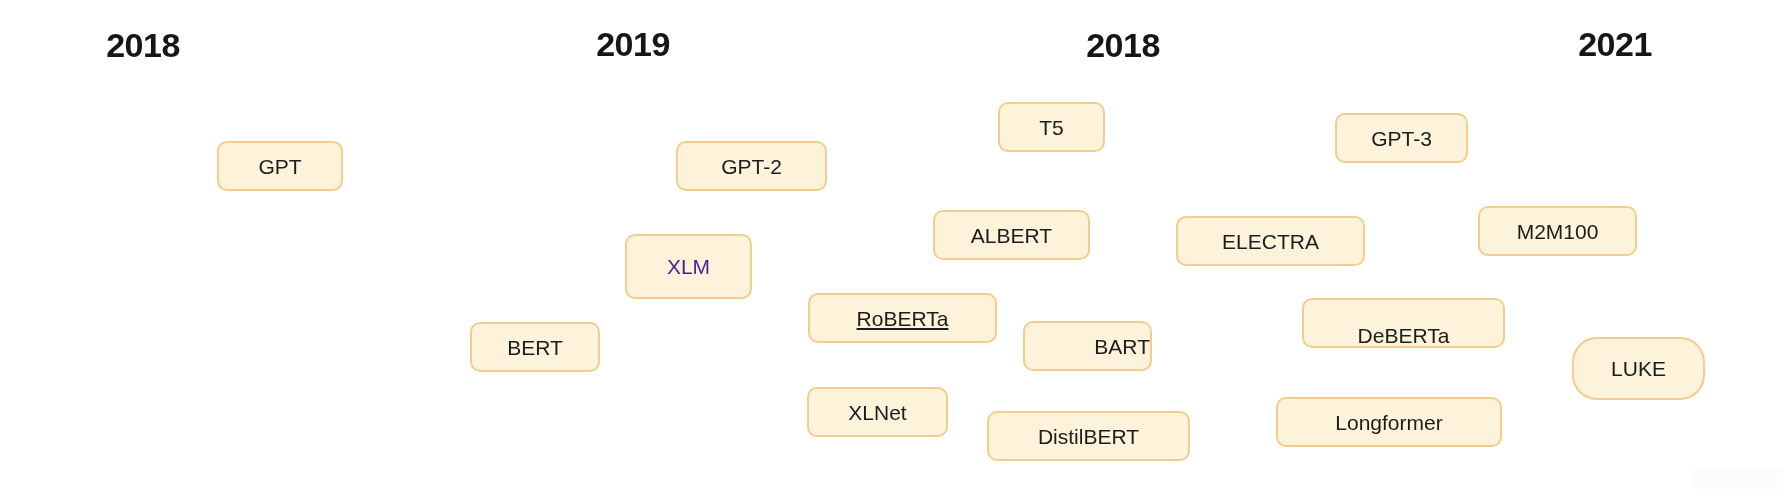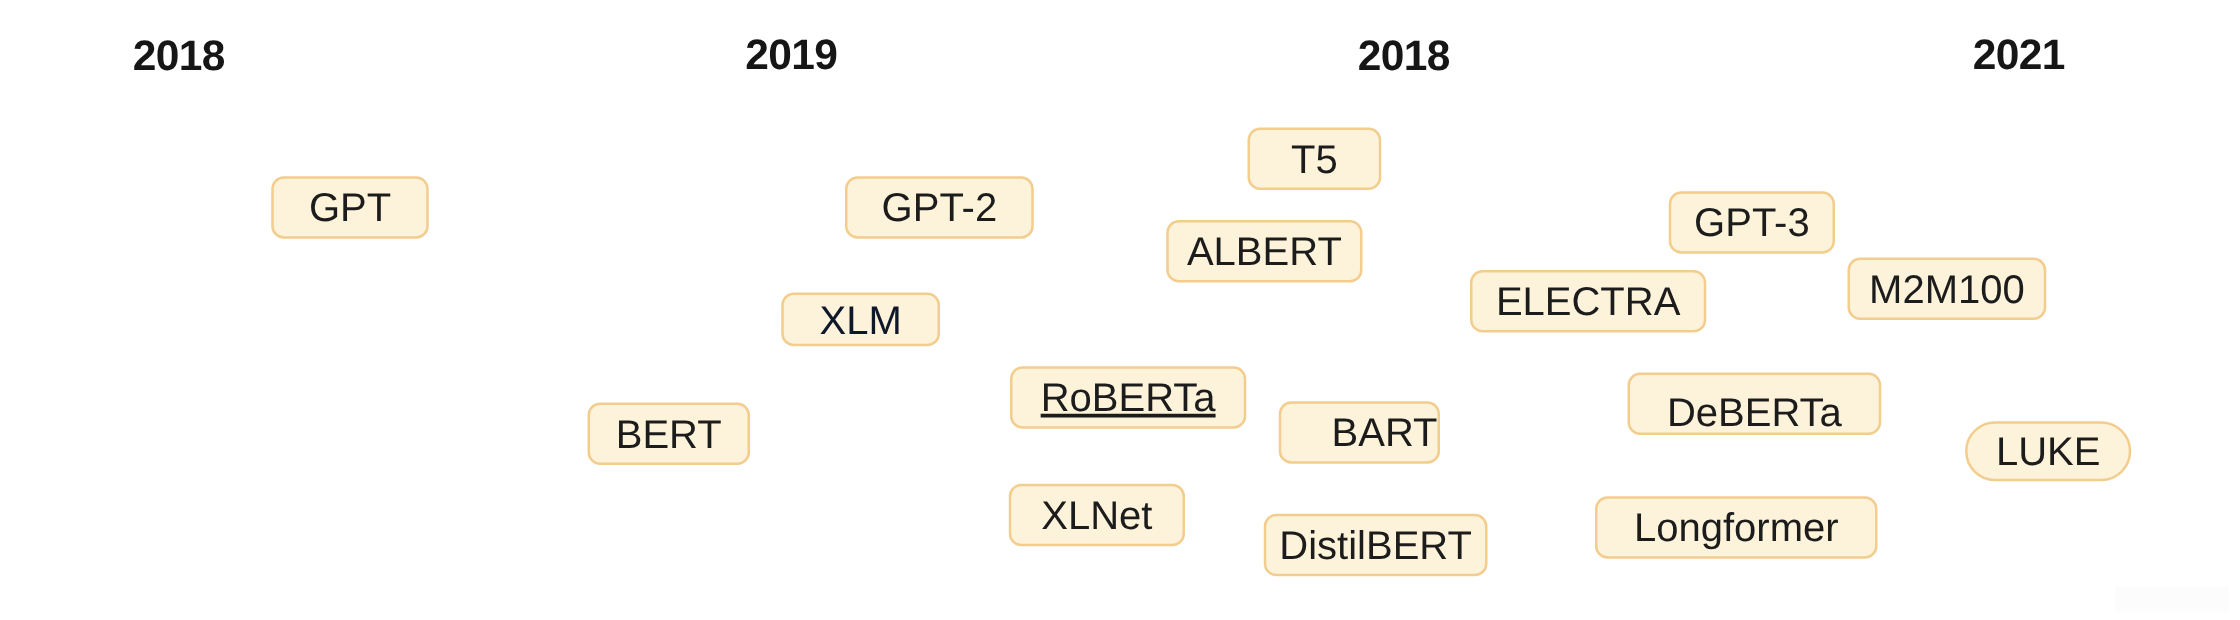--- a/index.html
+++ b/index.html
@@ -29,21 +29,21 @@
   .badge {
     position: absolute;
     box-sizing: border-box;
     display: flex;
     align-items: center;
     justify-content: center;
     border-radius: 10px;
     border: 2px solid #F2CD8E;
     background: #FDF3DA;
     color: #1c1c1c;
-    font-size: 32px;
+    font-size: 21px;
     line-height: 1;
     white-space: nowrap;
   }
   .watermark {
     position: absolute;
     background: #FCFCFC;
   }
 </style>
 </head>
 <body>
@@ -55,57 +55,57 @@
       <div class="year-label" style="left: 1123px; top: 28px; color: rgb(22, 22, 22);">2018</div>
       <div class="year-label" style="left: 1615px; top: 27px; color: rgb(22, 22, 22);">2021</div>
     </div>
   <div id="models">
       <div class="badge" style="left: 217px; top: 141px; width: 126px; height: 50px; background: rgb(253, 243, 218); border-color: rgb(242, 205, 142); color: rgb(28, 28, 28);">
         <span>GPT</span>
       </div>
       <div class="badge" style="left: 676px; top: 141px; width: 151px; height: 50px; background: rgb(253, 243, 218); border-color: rgb(242, 205, 142); color: rgb(28, 28, 28); text-align: center;">
         <span>GPT-2</span>
       </div>
-      <div class="badge" style="left: 625px; top: 234px; width: 127px; height: 43px; background: rgb(253, 243, 218); border-color: rgb(242, 205, 142); color: #0f172a;">
+      <div class="badge" style="left: 625px; top: 234px; width: 127px; height: 65px; background: rgb(253, 243, 218); border-color: rgb(242, 205, 142); color: #4c1d95;">
         <span>XLM</span>
       </div>
       <div class="badge" style="left: 470px; top: 322px; width: 130px; height: 50px; background: rgb(253, 243, 218); border-color: rgb(242, 205, 142); color: rgb(28, 28, 28);">
         <span>BERT</span>
       </div>
       <div class="badge" style="left: 998px; top: 102px; width: 107px; height: 50px; background: rgb(253, 243, 218); border-color: rgb(242, 205, 142); color: rgb(28, 28, 28);">
         <span>T5</span>
       </div>
-      <div class="badge" style="left: 933px; top: 176px; width: 157px; height: 50px; background: rgb(253, 243, 218); border-color: rgb(242, 205, 142); color: rgb(28, 28, 28);">
+      <div class="badge" style="left: 933px; top: 210px; width: 157px; height: 50px; background: rgb(253, 243, 218); border-color: rgb(242, 205, 142); color: rgb(28, 28, 28);">
         <span>ALBERT</span>
       </div>
       <div class="badge" style="left: 808px; top: 293px; width: 189px; height: 50px; background: rgb(253, 243, 218); border-color: rgb(242, 205, 142); color: rgb(28, 28, 28); text-decoration: underline;">
         <span>RoBERTa</span>
       </div>
       <div class="badge" style="left: 1023px; top: 321px; width: 129px; height: 50px; background: rgb(253, 243, 218); border-color: rgb(242, 205, 142); color: rgb(28, 28, 28); justify-content: flex-end;">
         <span>BART</span>
       </div>
       <div class="badge" style="left: 807px; top: 387px; width: 141px; height: 50px; background: rgb(253, 243, 218); border-color: rgb(242, 205, 142); color: rgb(28, 28, 28);">
         <span>XLNet</span>
       </div>
-      <div class="badge" style="left: 987px; top: 411px; width: 179px; height: 50px; background: rgb(253, 243, 218); border-color: rgb(242, 205, 142); color: rgb(28, 28, 28); margin-left: 24px;">
+      <div class="badge" style="left: 987px; top: 411px; width: 203px; height: 50px; background: rgb(253, 243, 218); border-color: rgb(242, 205, 142); color: rgb(28, 28, 28);">
         <span>DistilBERT</span>
       </div>
-      <div class="badge" style="left: 1335px; top: 113px; width: 133px; height: 50px; background: rgb(253, 243, 218); border-color: rgb(242, 205, 142); color: rgb(28, 28, 28); margin-top: 40px;">
+      <div class="badge" style="left: 1335px; top: 113px; width: 133px; height: 50px; background: rgb(253, 243, 218); border-color: rgb(242, 205, 142); color: rgb(28, 28, 28);">
         <span>GPT-3</span>
       </div>
       <div class="badge" style="left: 1176px; top: 216px; width: 189px; height: 50px; background: rgb(253, 243, 218); border-color: rgb(242, 205, 142); color: rgb(28, 28, 28);">
         <span>ELECTRA</span>
       </div>
       <div class="badge" style="left: 1478px; top: 206px; width: 159px; height: 50px; background: rgb(253, 243, 218); border-color: rgb(242, 205, 142); color: rgb(28, 28, 28);">
         <span>M2M100</span>
       </div>
       <div class="badge" style="left: 1302px; top: 298px; width: 203px; height: 50px; background: rgb(253, 243, 218); border-color: rgb(242, 205, 142); color: rgb(28, 28, 28); align-items: flex-end;">
         <span>DeBERTa</span>
       </div>
-      <div class="badge" style="left: 1572px; top: 337px; width: 133px; height: 48px; background: rgb(253, 243, 218); border-color: rgb(242, 205, 142); color: rgb(28, 28, 28); border-radius: 25px;">
+      <div class="badge" style="left: 1572px; top: 337px; width: 133px; height: 63px; background: rgb(253, 243, 218); border-color: rgb(242, 205, 142); color: rgb(28, 28, 28); border-radius: 25px;">
         <span>LUKE</span>
       </div>
       <div class="badge" style="left: 1276px; top: 397px; width: 226px; height: 50px; background: rgb(253, 243, 218); border-color: rgb(242, 205, 142); color: rgb(28, 28, 28);">
         <span>Longformer</span>
       </div>
     </div>
   <div id="watermark" class="watermark" style="left: 1692px; top: 469px; width: 91px; height: 20px; background: rgb(252, 252, 252);"></div>
 </div>
 
 </body></html>

